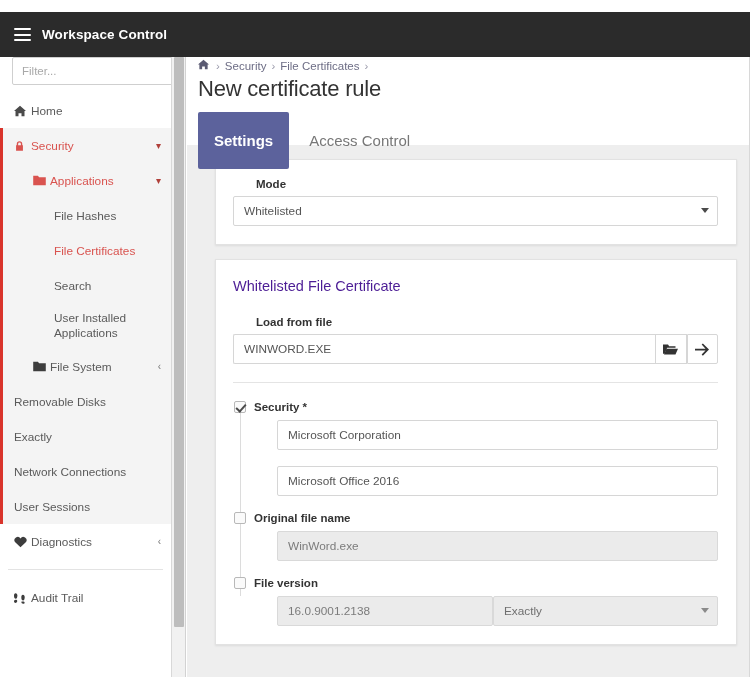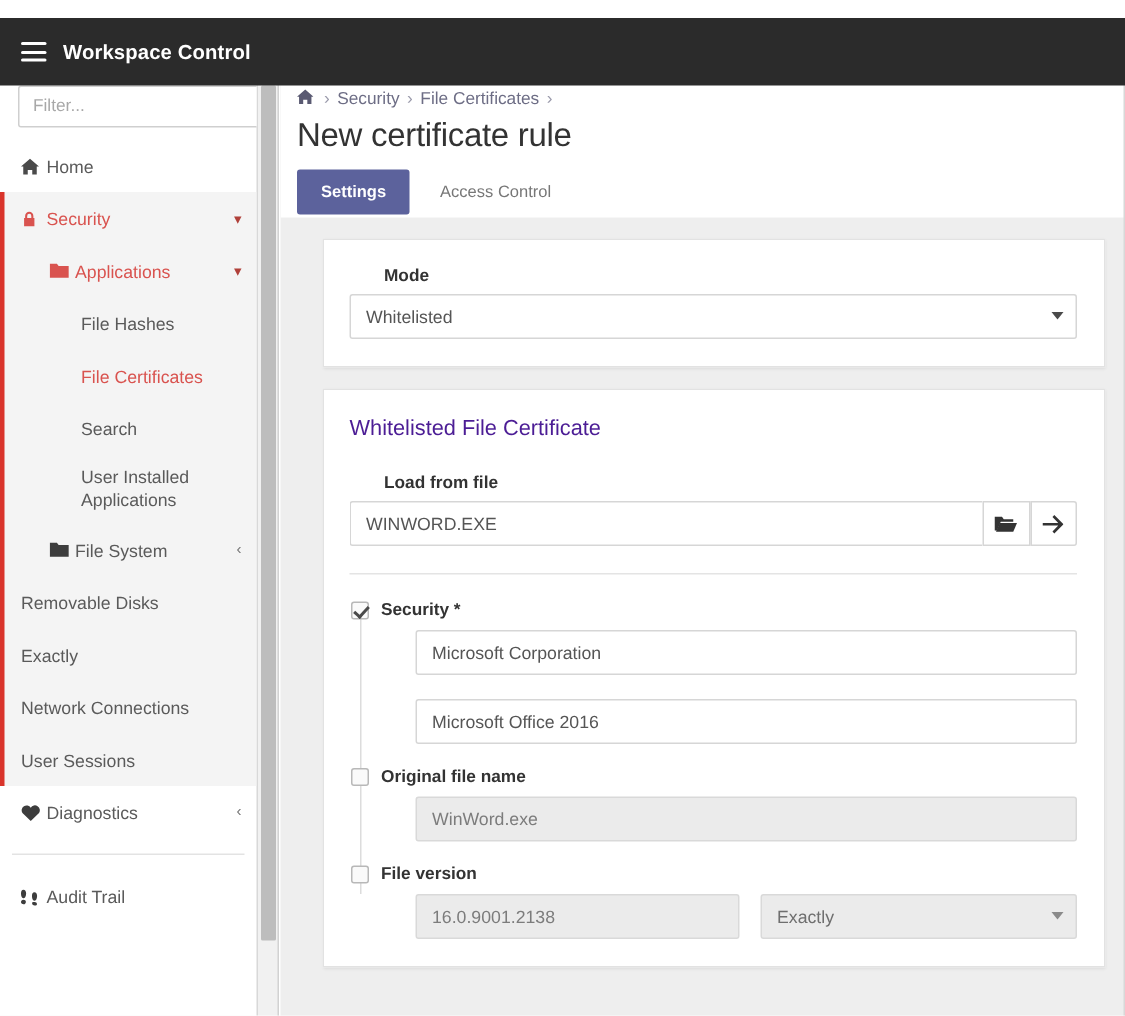--- a/index.html
+++ b/index.html
@@ -130,21 +130,21 @@
     display: flex; align-items: center; gap: 5px;
   }
   .breadcrumb .crumb { color: #6d6d85; }
   .breadcrumb .sep { color: #9a9aab; }
   .page-title {
     font-size: 22px; color: #333333; font-weight: normal;
     margin: 0 0 10px 0; letter-spacing: -.2px;
   }
   .tabs { display: flex; align-items: center; gap: 4px; }
   .tab {
-    font-size: 11px; padding: 9px 16px; cursor: pointer;
+    font-size: 15px; padding: 20px 16px; cursor: pointer;
     color: #777; border-radius: 2px;
   }
   .tab.active { background: #5c629c; color: #ffffff; font-weight: bold; }
 
   .cards { padding: 14px 13px 0 28px; }
   .card {
     background: #ffffff;
     border: 1px solid #e2e2e2;
     box-shadow: 0 1px 2px rgba(0,0,0,.08);
     padding: 18px 18px 18px 17px;
@@ -209,21 +209,21 @@
     border: solid #4a4a4a; border-width: 0 2px 2px 0;
     transform: rotate(42deg);
   }
   .chk-label { font-size: 11.5px; font-weight: bold; color: #333; }
   .field-block { margin: 0 0 16px 22px; }
   .field-block:last-child { margin-bottom: 0; }
   .txt.disabled {
     background: #ebebeb; color: #7c7c7c; border-color: #d9d9d9;
   }
   .sel.disabled { background: #ebebeb; color: #6f6f6f; border-color: #d9d9d9; }
-  .row2 { display: flex; gap: 14px; }
+  .row2 { display: flex; }
   .row2 .col-a { flex: 0 0 216px; }
   .row2 .col-b { flex: 1 1 auto; }
 
   
   .page-edge {
     position: absolute; right: 0; top: 45px; width: 1px; height: 632px;
     background: #d8d8d8; z-index: 25;
   }
 </style>
 </head>

